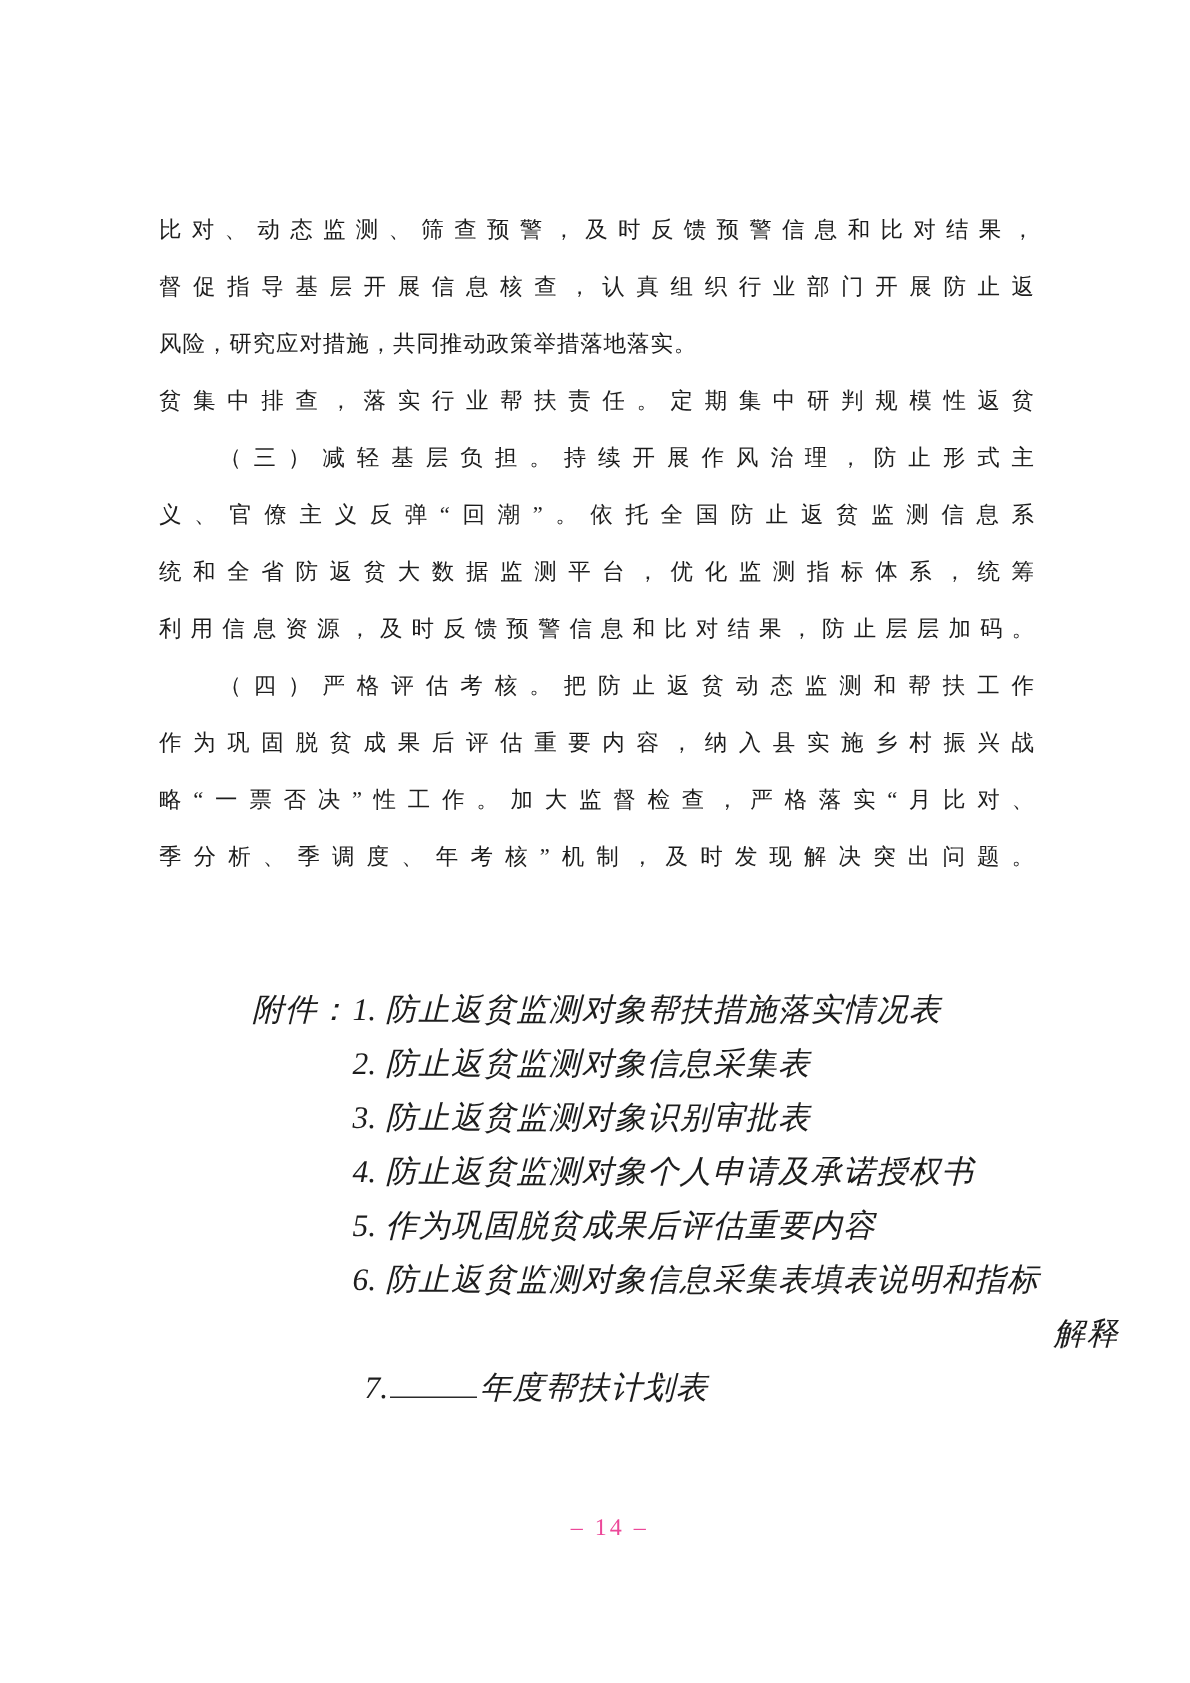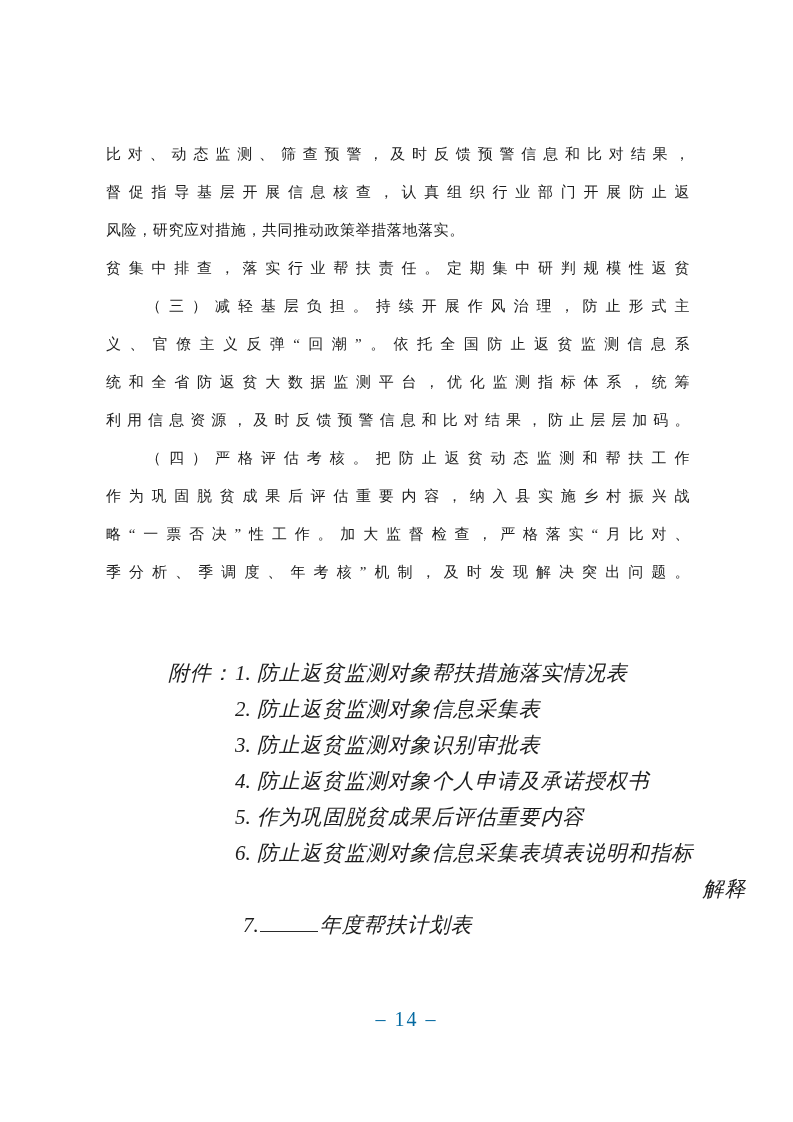--- a/index.html
+++ b/index.html
@@ -85,24 +85,24 @@
     margin-right: 2px;
   }
   .footer {
     position: absolute;
     left: 0;
     right: 0;
     top: 1005px;
     height: 28px;
     line-height: 28px;
     text-align: center;
-    font-size: 20px;
+    font-size: 16px;
     letter-spacing: 2px;
     padding-left: 20px;
-    color: #0369a1;
+    color: #ec4899;
   }
 </style>
 </head>
 <body>
 
 <div class="page">
 
   <div class="content">
 
     <div class="line just">比对、动态监测、筛查预警，及时反馈预警信息和比对结果，</div>

